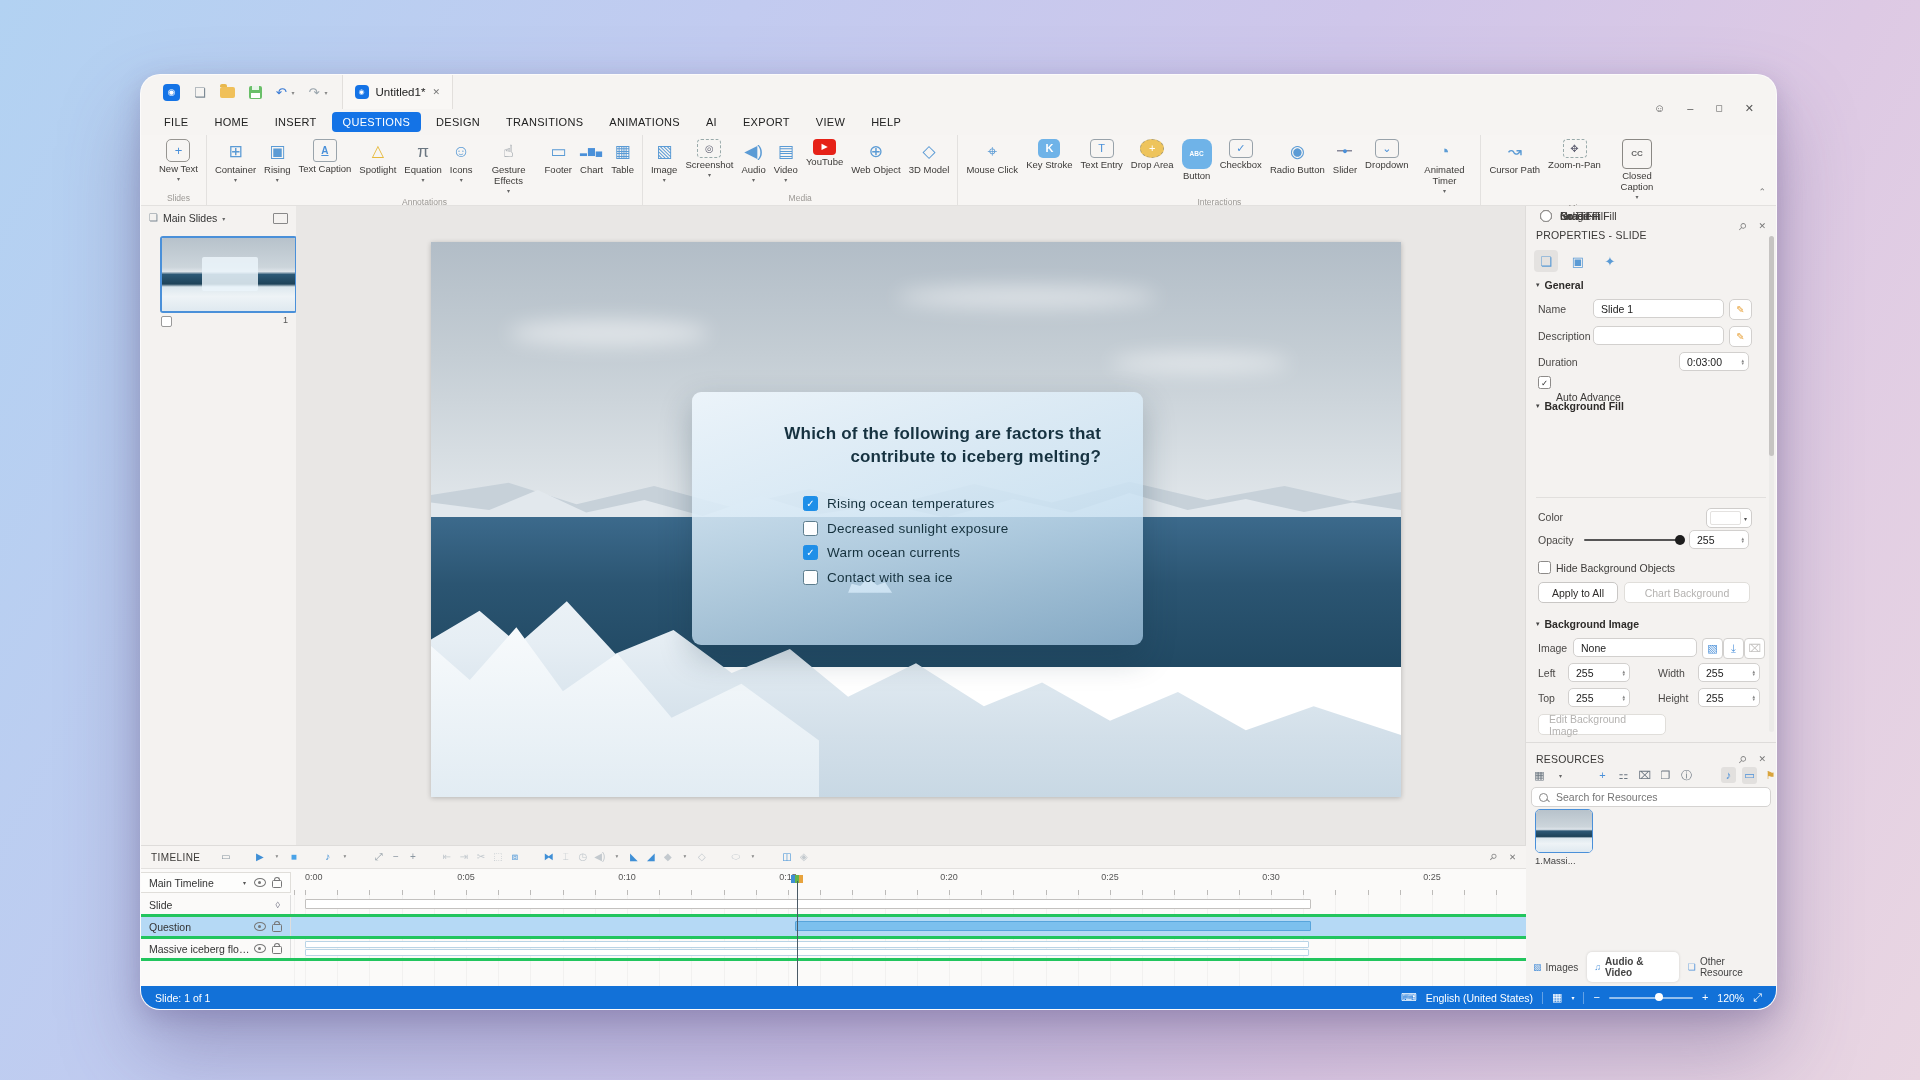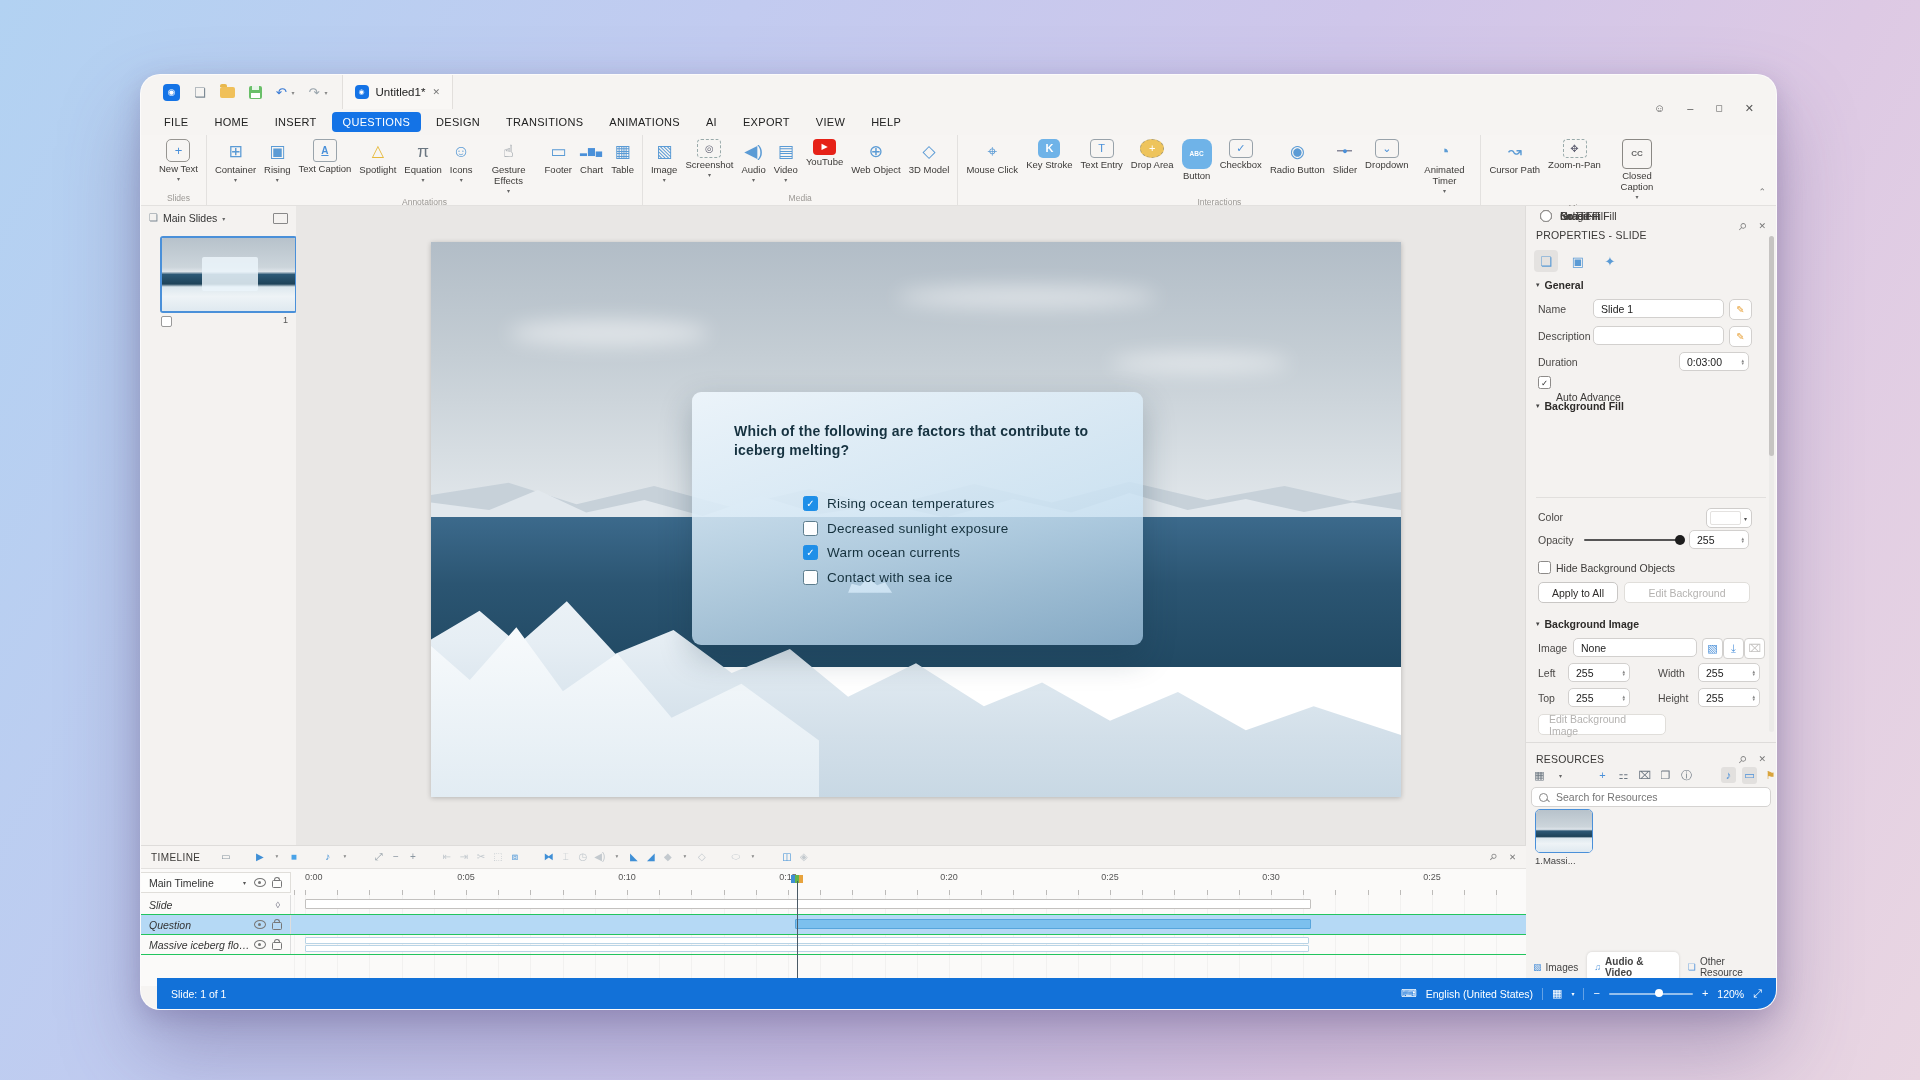--- a/index.html
+++ b/index.html
@@ -87,21 +87,21 @@
   .berg{position:absolute;left:43%;top:60.5%;width:44px;height:15px;background:#e9f0f5;
     clip-path:polygon(0 100%,8% 40%,28% 55%,45% 0,66% 50%,84% 30%,100% 100%);}
   .snow{position:absolute;left:0;right:0;top:57%;bottom:0;
     background:linear-gradient(180deg,#f0f5f9 0%,#e6eef4 35%,#d2dfe9 75%,#c8d8e4 100%);
     clip-path:polygon(0 100%,0 34%,5% 22%,9% 36%,14% 18%,19% 40%,25% 30%,31% 48%,37% 38%,43% 58%,50% 44%,57% 62%,63% 52%,70% 68%,77% 56%,84% 72%,91% 62%,100% 74%,100% 100%);}
   .snow2{position:absolute;left:0;width:40%;top:66%;bottom:0;background:linear-gradient(180deg,#fafcfd,#e2ecf3);
     clip-path:polygon(0 100%,0 20%,10% 38%,22% 10%,34% 44%,48% 24%,62% 58%,80% 40%,100% 70%,100% 100%);}
   .qcard{position:absolute;left:261px;top:150px;width:451px;height:253px;border-radius:9px;
     background:linear-gradient(165deg,rgba(238,246,252,.93) 0%,rgba(205,228,244,.82) 55%,rgba(170,205,232,.72) 100%);
     box-shadow:0 12px 32px rgba(20,50,70,.28);}
-  .qtitle{margin:30px 42px 0;text-align:left;font-size:14px;font-weight:600;color:#163240;
+  .qtitle{margin:30px 42px 0;text-align:right;font-size:17px;font-weight:600;color:#163240;
     letter-spacing:.2px;line-height:1.38;}
   .qopts{position:absolute;left:111px;top:104px;display:flex;flex-direction:column;gap:9.5px;}
   .qopt{display:flex;align-items:center;gap:9px;}
   .qbox{width:13px;height:13px;border:1.4px solid #5c7d8e;border-radius:2.5px;background:#fdfeff;
     display:flex;align-items:center;justify-content:center;font-size:10px;color:#fff;}
   .qopt.checked .qbox{background:#1f8fe8;border-color:#1f8fe8;}
   .qlabel{font-size:13.5px;color:#14303c;letter-spacing:.25px;}
   
   .panel{position:absolute;right:0;width:250px;background:#f4f2f0;border-left:1px solid #dedcda;font-size:10.5px;color:#3c3a38;}
   .props{top:0;height:536px;}
@@ -190,36 +190,36 @@
   .mi-eye::after{content:"";position:absolute;left:2.6px;top:1.6px;width:3px;height:3px;background:#777;border-radius:50%;}
   .mi-lock{width:8px;height:6px;border:1.1px solid #777;border-radius:1.5px;position:relative;flex:none;margin-top:3px;display:none;}
   .mi-lock::before{content:"";position:absolute;left:1px;top:-4px;width:4px;height:3px;border:1.1px solid #777;border-bottom:none;border-radius:3px 3px 0 0;}
   .show{display:block !important;}
   .ruler{position:absolute;left:150px;right:0;top:0;height:26px;}
   .rl{position:absolute;top:3px;font-size:9px;color:#555;transform:translateX(-50%);}
   .rl.first{transform:none;}
   .rticks{position:absolute;left:0;right:0;bottom:0;height:5px;
     background:repeating-linear-gradient(to right,#bdbbb9 0 1px,transparent 1px 32.2px);background-position:14px 0;}
   .tl-rows{position:absolute;left:0;right:0;top:26px;}
-  .tl-row{position:relative;height:19px;border-bottom:1px solid #22c55e;font-style:italic;}
+  .tl-row{position:relative;height:19px;border-bottom:3px solid #22c55e;}
   .tl-row.sel{background:#b5d9f5;}
   .tl-cell{position:absolute;left:0;top:0;bottom:0;width:150px;display:flex;align-items:center;
     padding:0 8px;box-sizing:border-box;border-right:1px solid #ddd;}
   .tl-row.sel .tl-cell{background:#b5d9f5;}
   .ttag{font-size:9px;color:#778;display:none;margin-right:2px;}
   .tl-lane{position:absolute;left:150px;right:0;top:0;bottom:0;}
   .tl-bar{position:absolute;top:4px;height:10px;box-sizing:border-box;border-radius:1px;}
   .wbar{background:#fff;border:1px solid #c3c1bf;}
   .qbar{background:#7cc0ee;border:1px solid #57a5dc;}
   .mbar{background:#fff;border:1px solid #b9d4e6;height:7px;}
   .playhead{position:absolute;left:656px;top:12px;bottom:0;width:1px;background:#4a5a66;}
   .ph-flag{position:absolute;left:650px;top:6px;display:flex;}
   .ph-flag i{width:4px;height:8px;display:block;}
   
-  .statusbar{position:absolute;left:16px;right:0;bottom:0;height:31px;background:#1271d8;color:#fff;
+  .statusbar{position:absolute;left:0;right:0;bottom:0;height:23px;background:#1271d8;color:#fff;
     display:flex;align-items:center;font-size:10.5px;padding:0 14px;box-sizing:border-box;}
   .sb-left{flex:1;}
   .sb-right{display:flex;align-items:center;gap:9px;}
   .sb-ic{font-size:11px;line-height:1;}
   .sb-car{font-size:6px;}
   .sb-slider{width:84px;height:2px;background:rgba(255,255,255,.55);border-radius:2px;position:relative;}
   .sb-slider .kn{position:absolute;left:55%;top:-3.5px;width:8px;height:8px;background:#fff;border-radius:50%;}
   .sb-sep{width:1px;height:12px;background:rgba(255,255,255,.35);}
 </style>
 </head>
@@ -595,21 +595,21 @@
               <span>▴</span>
               <span>▾</span>
             </span>
         </div>
       </div>
       <div class="prow" style="top:353px">
         <span class="pcheck" style="top:2px"></span>
         <span class="pchecklabel" style="top:3px">Hide Background Objects</span>
       </div>
       <span class="pbtn" style="left:12px;top:376px;width:80px">Apply to All</span>
-      <span class="pbtn dis" style="left:98px;top:376px;width:126px">Edit Background</span>
+      <span class="pbtn dis" style="left:98px;top:376px;width:126px">Chart Background</span>
 
       <div class="psec" style="top:412px">
         <span class="tri">▾</span>
         <span>Background Image</span>
       </div>
       <div class="prow" style="top:432px">
         <span class="plabel">Image</span>
         <input class="pinput" style="left: 47px; top: 0px; width: 124px;" value="None">
         <span class="ibtn" style="left:176px;top:0">▧</span>
         <span class="ibtn" style="left:197px;top:0">⤓</span>

